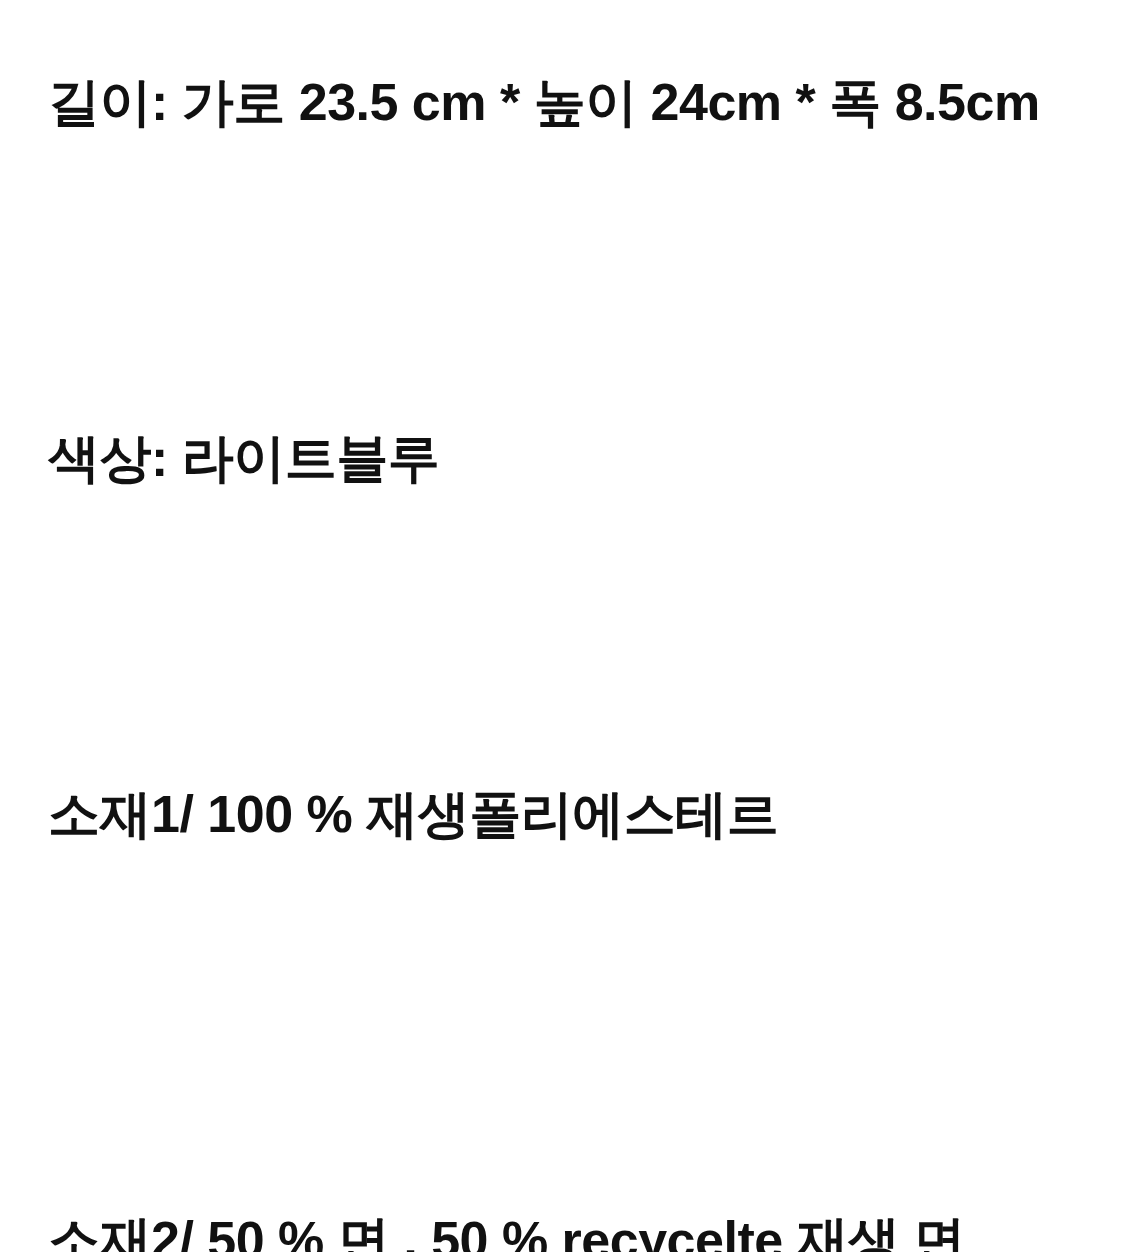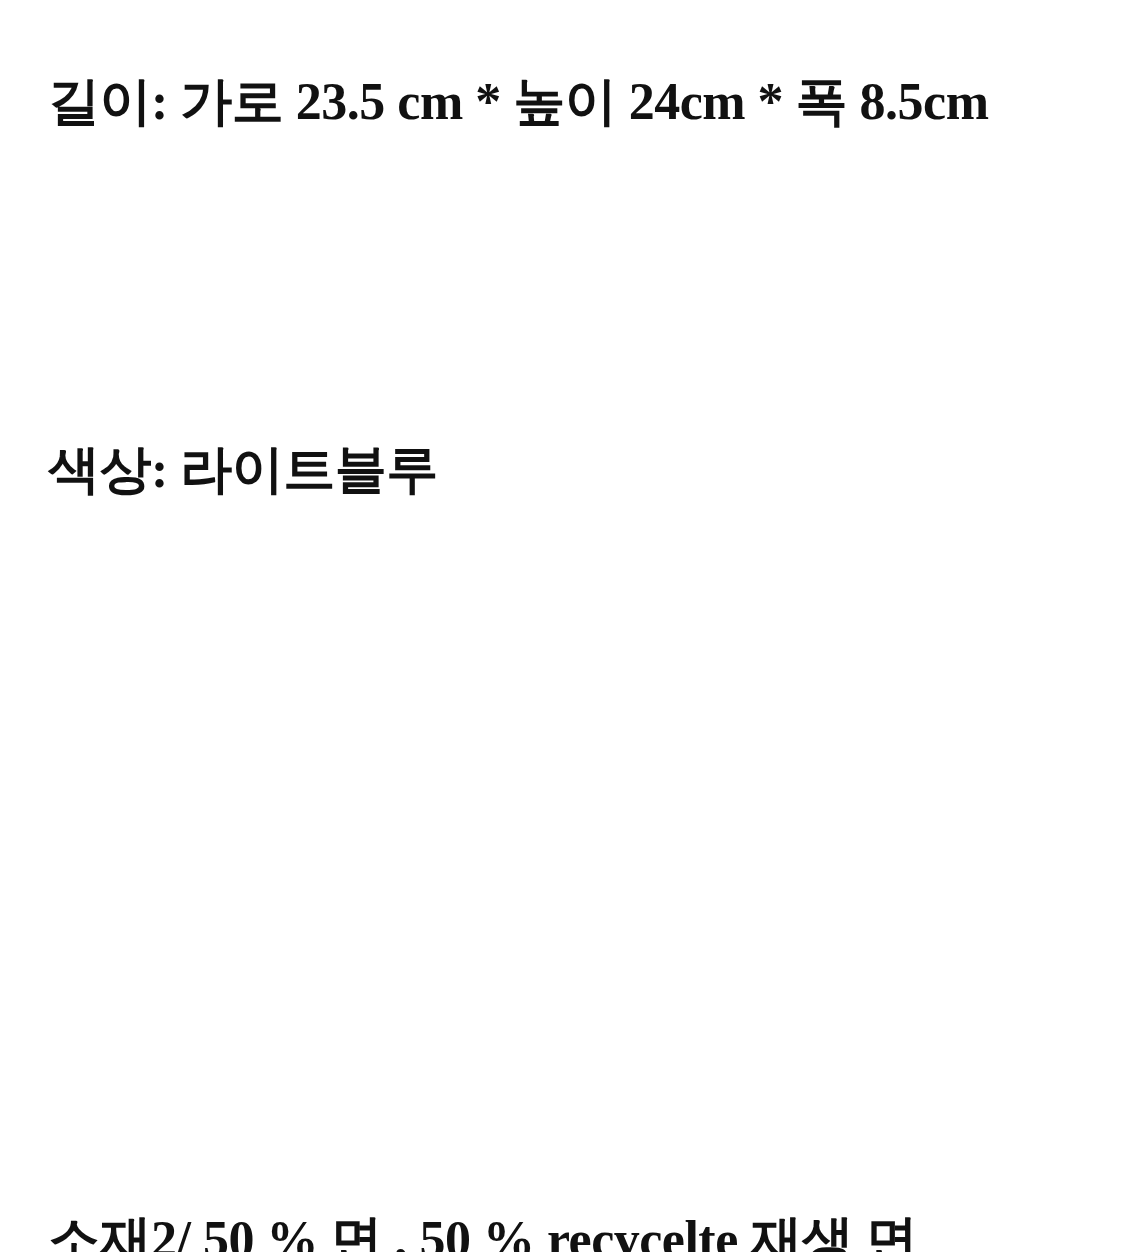--- a/index.html
+++ b/index.html
@@ -19,30 +19,30 @@
     position: absolute;
     left: 48px;
     right: 30px;
     margin: 0;
     font-size: 52px;
     line-height: 60px;
     font-weight: 700;
     color: #111111;
     letter-spacing: -0.5px;
     white-space: nowrap;
-    font-family: Liberation Serif, serif;
   }
   .line-dimensions { top: 72px; }
-  .line-color      { top: 440px; }
+  .line-color      { top: 428px; }
   .line-material1  { top: 784px; }
   .line-material2  { top: 1210px; }
 </style>
 </head>
 <body>
 
 <div class="page">
   <p class="detail-line line-dimensions">길이: 가로 23.5 cm * 높이 24cm * 폭 8.5cm</p>
 
   <p class="detail-line line-color">색상: 라이트블루</p>
 
+  <p class="detail-line line-material1">소재1/ 100 % 재생폴리에스테르</p>
 
   <p class="detail-line line-material2">소재2/ 50 % 면 , 50 % recycelte 재생 면</p>
 </div>
 
 </body></html>

